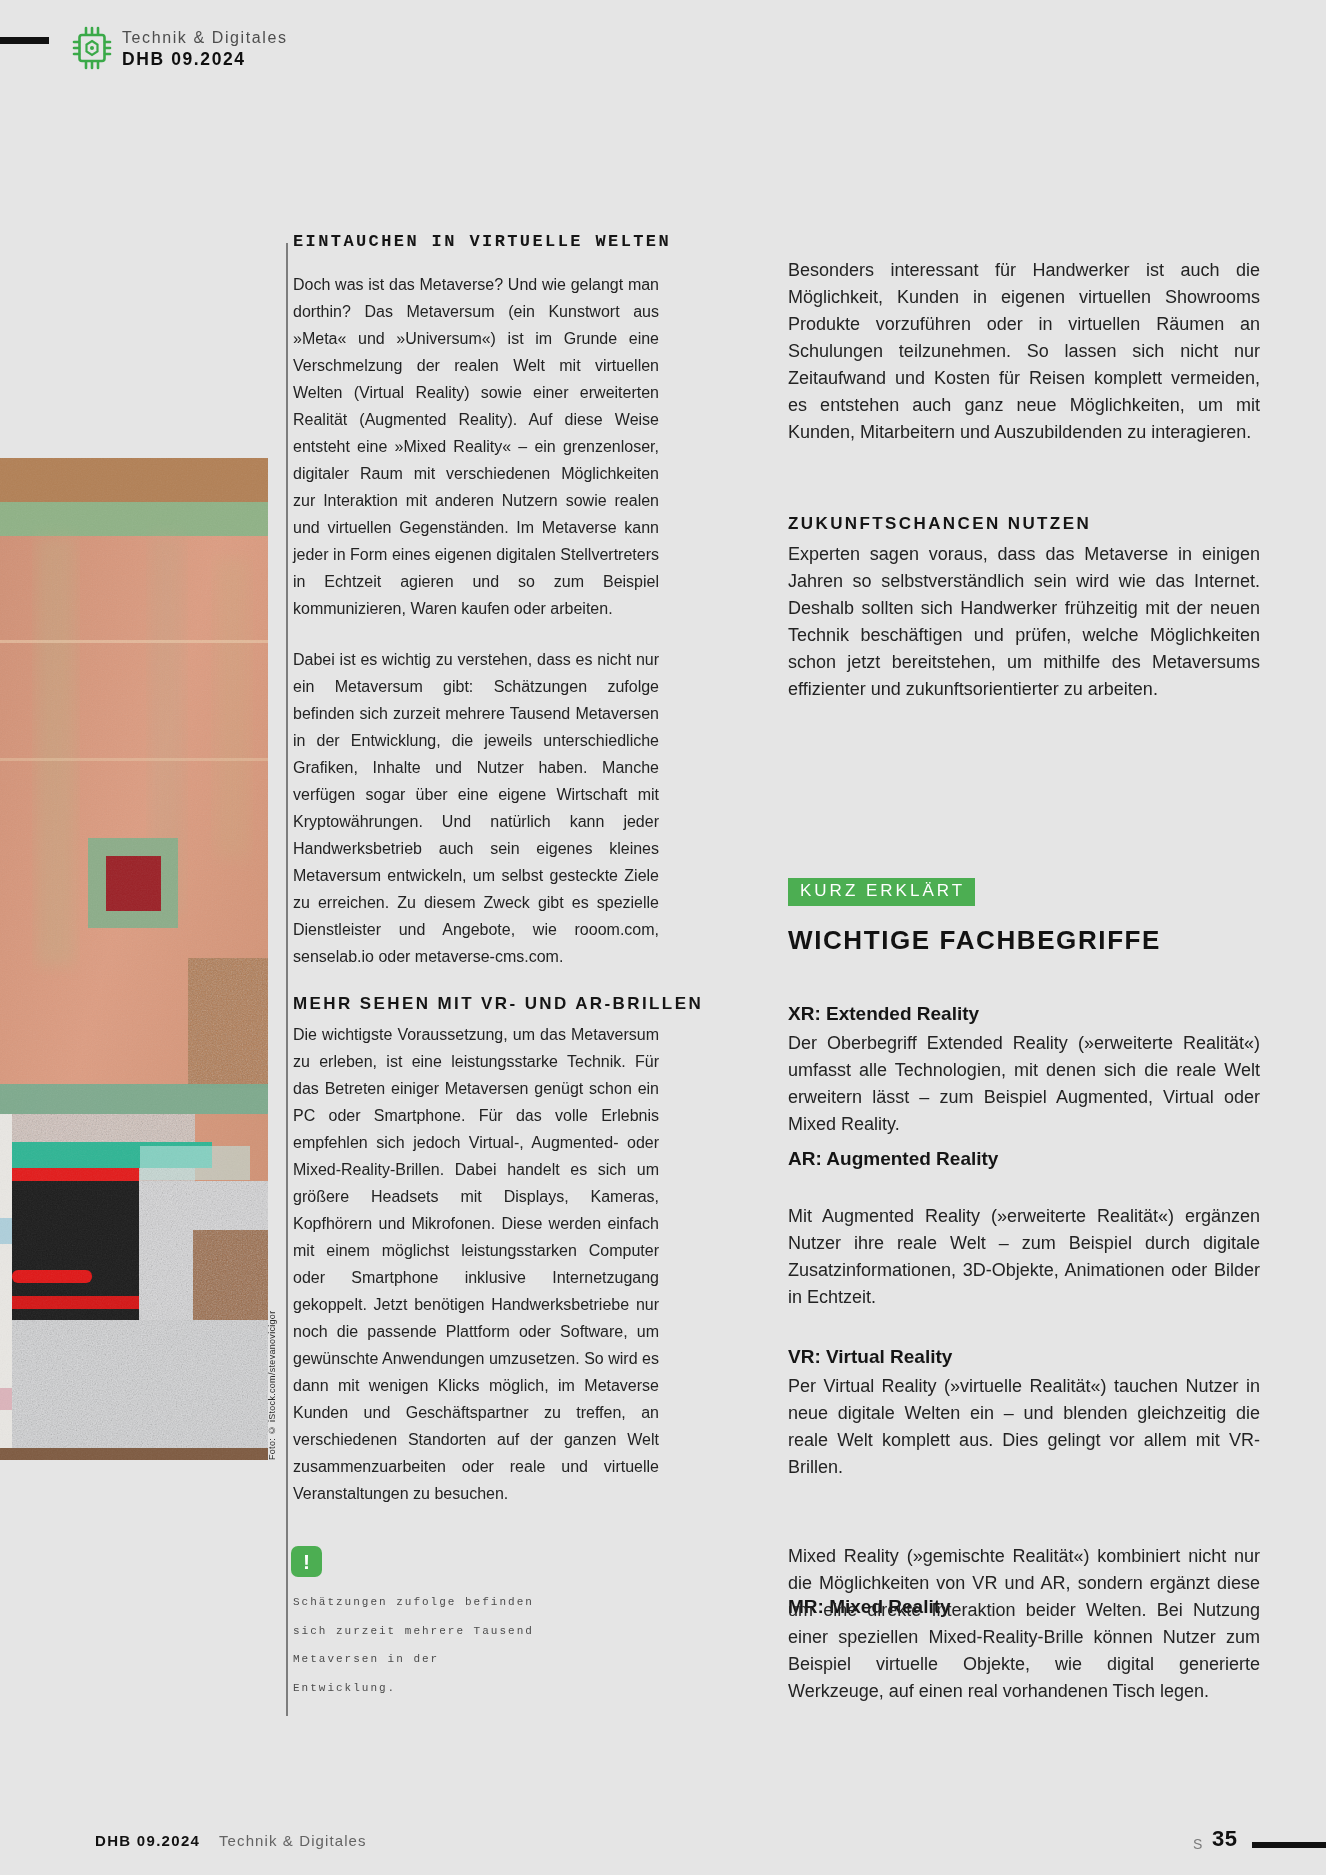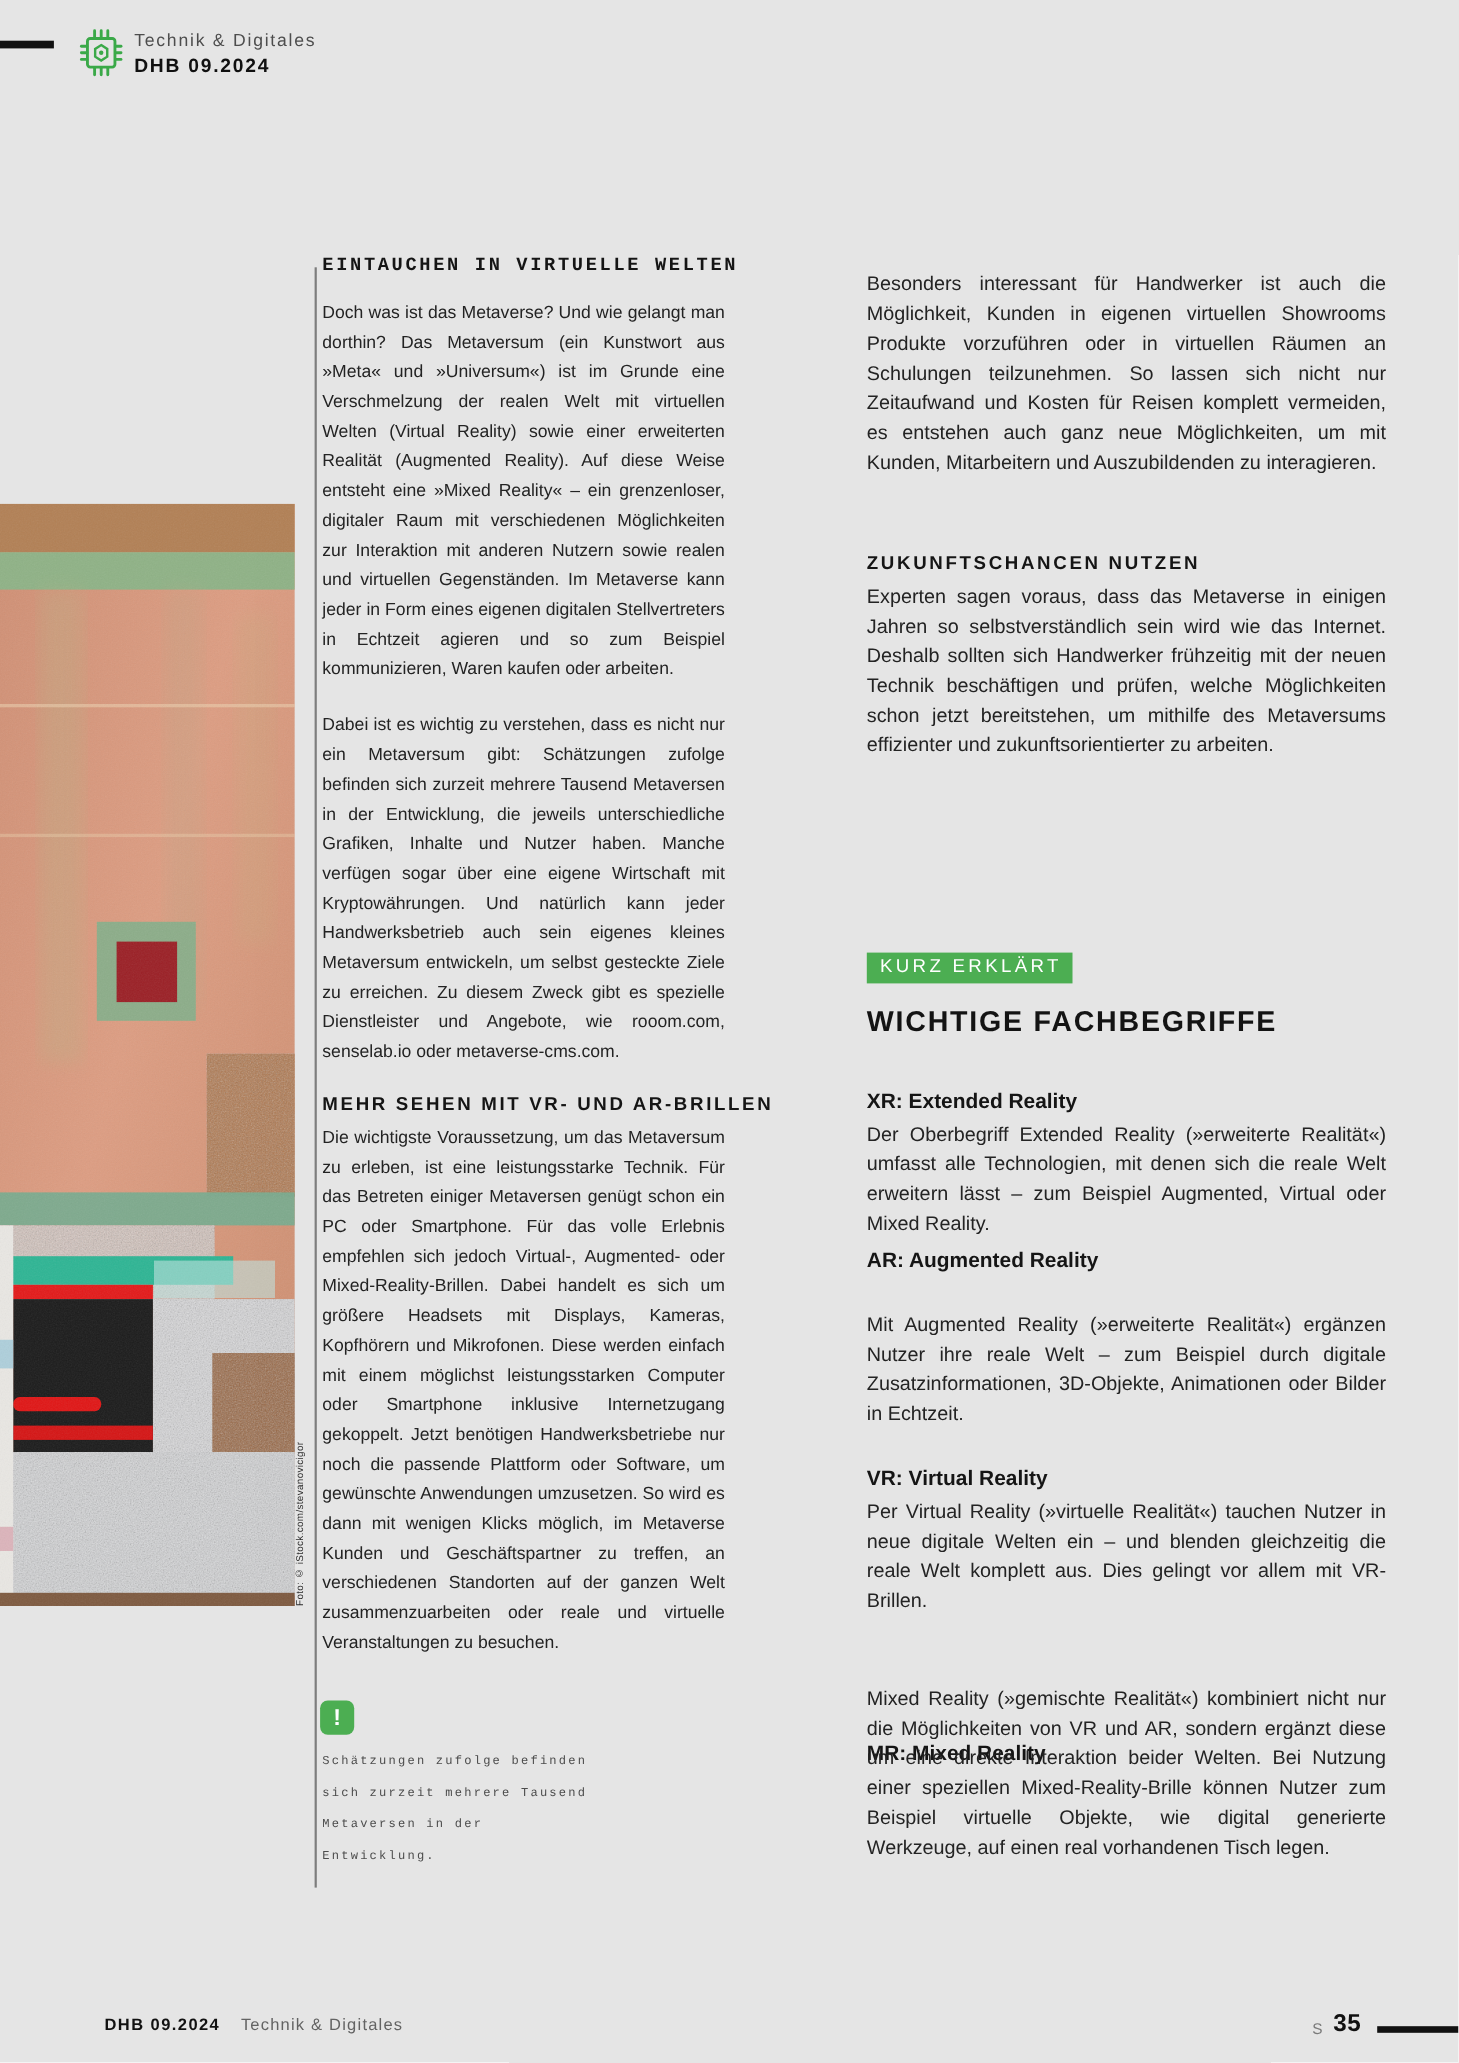--- a/index.html
+++ b/index.html
@@ -23,21 +23,21 @@
     font-size:9px; letter-spacing:0.3px; color:#2b2b2b; white-space:nowrap;
     display:flex; align-items:center;
   }
   .vrule { left:286px; top:243px; width:2px; height:1473px; background:#7d7d7d; }
 
   
   .h-section { font-weight:bold; font-size:17px; letter-spacing:2.4px; color:#151515; white-space:nowrap; }
   .body1 { width:366px; font-size:16px; line-height:27px; text-align:justify; color:#232323; }
   .body2 { width:472px; font-size:18px; line-height:27px; text-align:justify; color:#232323; }
   .col1 { left:293px; }
-  .col2 { left:788px; }
+  .col2 { left:788px;margin-top:12px; }
 
   .badge {
     display:inline-block; background:#4cae52; color:#ffffff;
     font-size:17px; letter-spacing:3px; font-weight:normal;
     padding:3px 10px 5px 12px; white-space:nowrap;
   }
   .big-h { font-size:26px; font-weight:bold; letter-spacing:1.6px; color:#131313; white-space:nowrap; }
   .term-h { font-size:19px; font-weight:bold; color:#151515; white-space:nowrap; }
 
   

